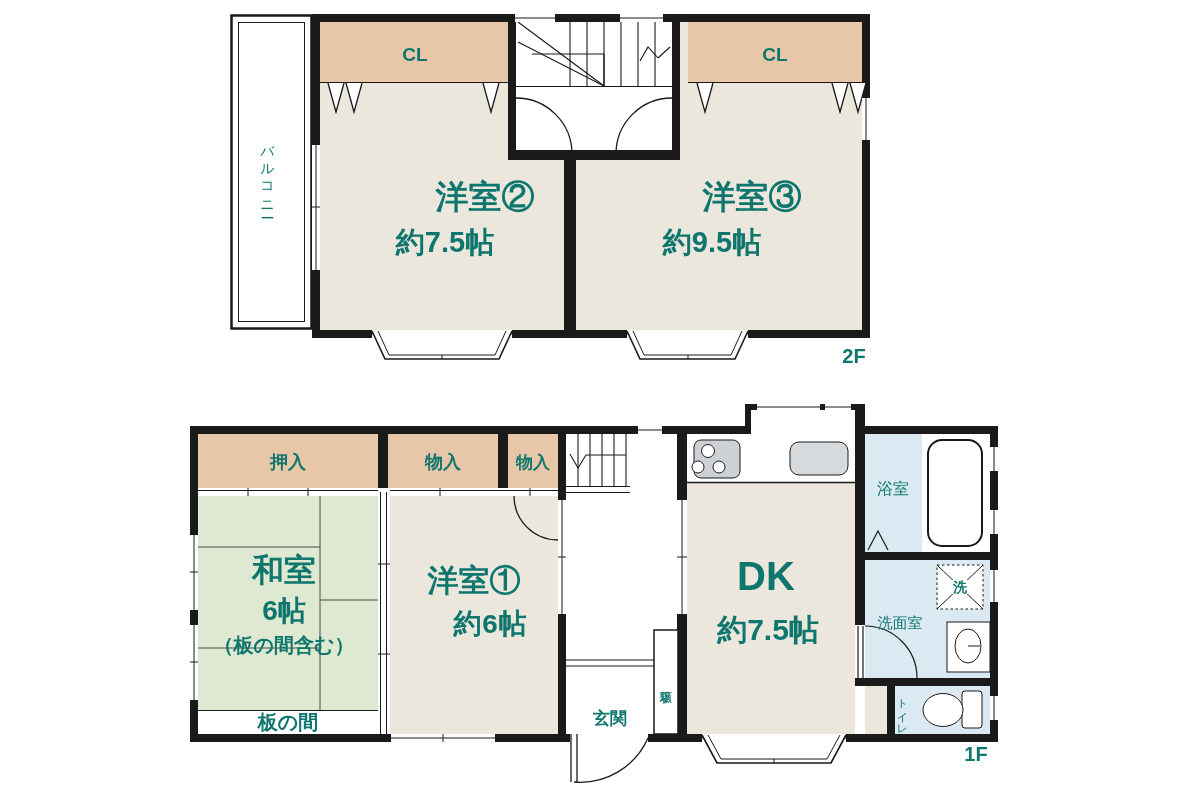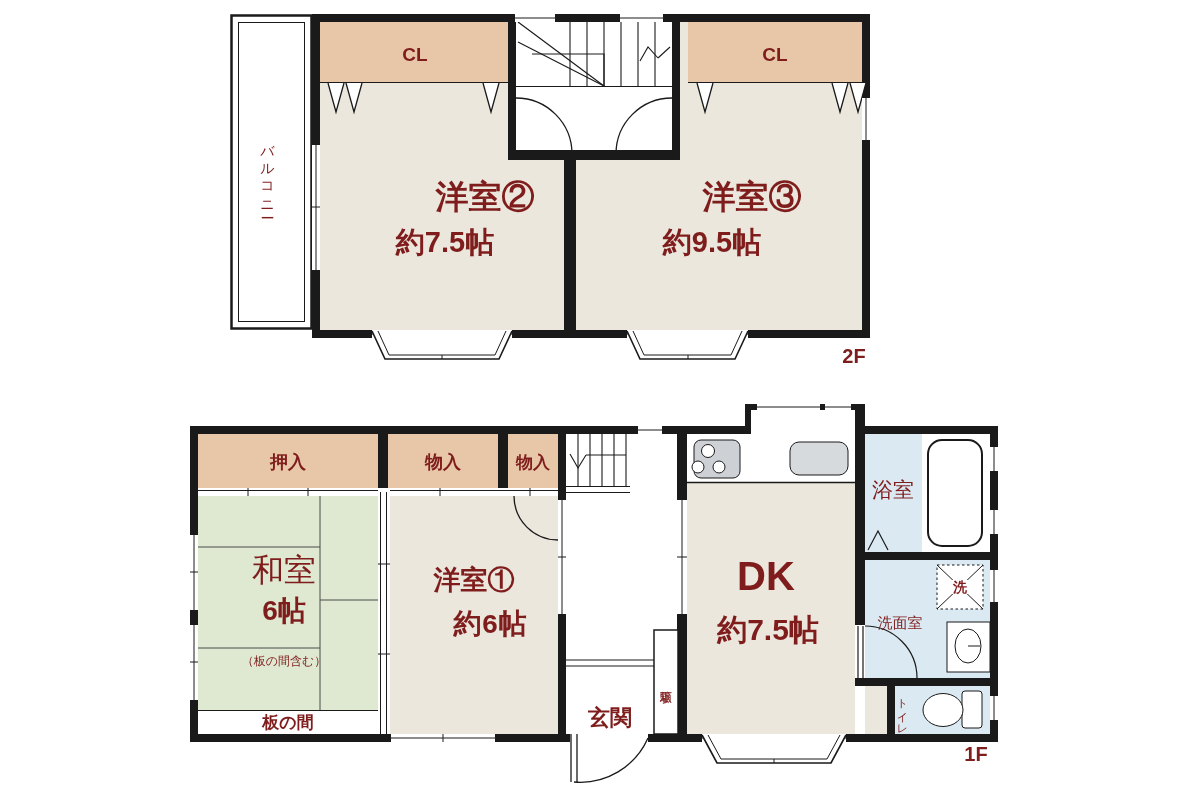--- a/index.html
+++ b/index.html
@@ -12,21 +12,21 @@
   }
   *{margin:0;padding:0;box-sizing:border-box;}
   body{background:#ffffff;font-family:"Liberation Sans",sans-serif;}
   .canvas{position:relative;width:1200px;height:796px;background:#ffffff;overflow:hidden;}
   .floor{position:absolute;}
   .floor2{left:230px;top:14px;width:645px;height:368px;}
   .floor1{left:190px;top:404px;width:818px;height:392px;}
   .floor svg{position:absolute;left:0;top:0;}
   .lbl{
     position:absolute;transform:translate(-50%,-50%);
-    color:#7f1d1d;font-weight:600;line-height:1;white-space:nowrap;
+    color:#0f766e;font-weight:600;line-height:1;white-space:nowrap;
     font-family:"Liberation Sans",sans-serif;
   }
   .v{writing-mode:vertical-rl;text-orientation:upright;}
   .big{font-size:33px;margin-left:40px;}
   .size{font-size:29px;font-weight:600;}
   .mid{font-size:18px;}
   .flr{font-size:20px;font-weight:600;}
 </style>
 </head>
 <body>
@@ -293,30 +293,30 @@
         <rect x="380" y="330" width="78" height="8" fill="#ffffff" stroke="none"></rect>
         <line x1="381" y1="330" x2="381" y2="378"></line>
         <line x1="387" y1="330" x2="387" y2="378"></line>
         <path d="M384 378 A74 74 0 0 0 458 334"></path>
       </g>
     </svg>
 
     <div class="lbl mid" style="left:98px;top:58px;">押入</div>
     <div class="lbl mid" style="left:253px;top:58px;">物入</div>
     <div class="lbl mid" style="left:343px;top:58px;font-size:17px;">物入</div>
-    <div class="lbl" style="left:94px;top:166px;font-size:32px;font-weight:400;">和室</div>
+    <div class="lbl" style="left:94px;top:166px;font-size:32px;font-weight:700;">和室</div>
     <div class="lbl" style="left:94px;top:207px;font-size:28px;">6帖</div>
-    <div class="lbl" style="left:94px;top:257px;font-size:12px;font-weight:400;">（板の間含む）</div>
-    <div class="lbl" style="left:98px;top:318px;font-size:17px;">板の間</div>
-    <div class="lbl" style="left:284px;top:176px;font-size:27px;font-family:Liberation Serif, serif;">洋室①</div>
+    <div class="lbl" style="left:94px;top:241px;font-size:20px;font-weight:700;">（板の間含む）</div>
+    <div class="lbl" style="left:98px;top:318px;font-size:20px;">板の間</div>
+    <div class="lbl" style="left:284px;top:176px;font-size:31px;font-family:Liberation Serif, serif;">洋室①</div>
     <div class="lbl" style="left:300px;top:222px;font-size:28px;font-family:Liberation Mono, monospace;">約6帖</div>
-    <div class="lbl" style="left:420px;top:314px;font-size:22px;">玄関</div>
+    <div class="lbl" style="left:420px;top:314px;font-size:17px;">玄関</div>
     <div class="lbl v" style="left:476px;top:278px;font-size:12px;font-weight:500;">下駄箱</div>
     <div class="lbl" style="left:576px;top:172px;font-size:40px;">DK</div>
     <div class="lbl" style="left:578px;top:226px;font-size:30px;">約7.5帖</div>
-    <div class="lbl" style="left:703px;top:85px;font-size:21px;font-weight:500;">浴室</div>
+    <div class="lbl" style="left:703px;top:85px;font-size:16px;font-weight:500;font-family:Liberation Serif, serif;">浴室</div>
     <div class="lbl" style="left:710px;top:218px;font-size:15px;font-weight:500;">洗面室</div>
     <div class="lbl" style="left:770px;top:183px;font-size:14px;background:#ffffff;padding:0 1px;">洗</div>
     <div class="lbl v" style="left:712px;top:306px;font-size:11px;font-weight:500;">トイレ</div>
     <div class="lbl flr" style="left:786px;top:350px;">1F</div>
   </section>
 
 </div>
 
 </body></html>

